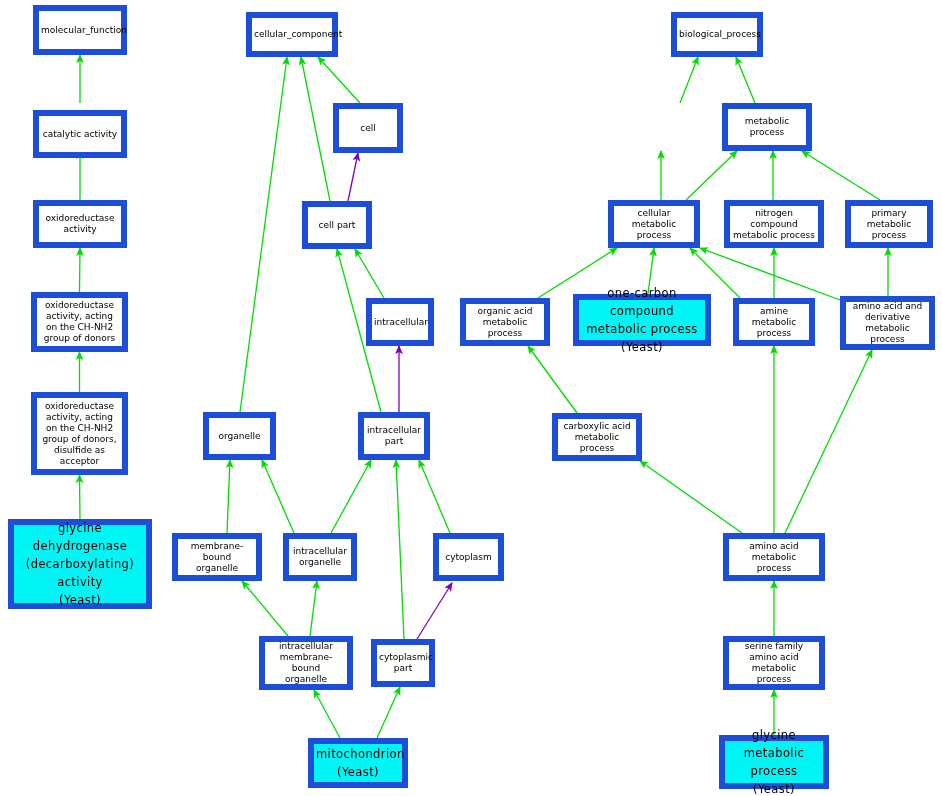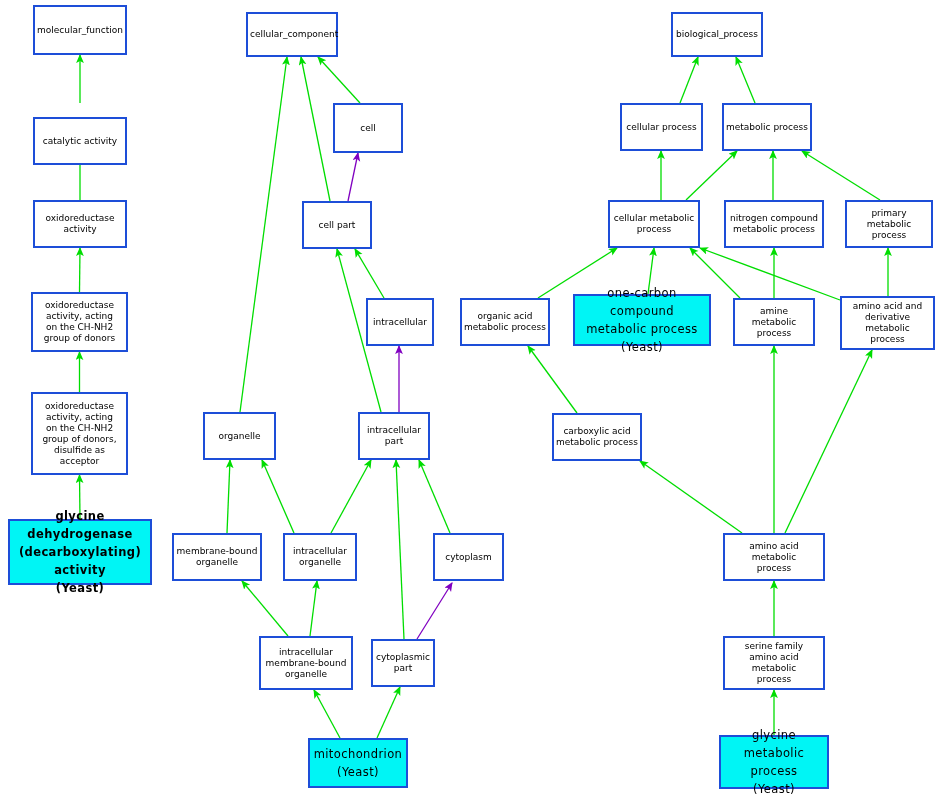--- a/index.html
+++ b/index.html
@@ -20,21 +20,21 @@
     position: absolute;
     left: 0;
     top: 0;
     width: 942px;
     height: 796px;
     pointer-events: none;
   }
   .node {
     position: absolute;
     box-sizing: border-box;
-    border: 2px solid #1d4ed8;
+    border: 6px solid #1d4ed8;
     background: #ffffff;
     display: flex;
     align-items: center;
     justify-content: center;
     text-align: center;
     font-size: 9px;
     line-height: 11px;
     color: #000000;
     z-index: 5;
     padding: 0 2px;
@@ -180,34 +180,34 @@
         <line x1="785" y1="533" x2="872" y2="350" stroke="#00dd00" stroke-width="1.3" marker-end="url(#arrow-is_a)"></line>
       </g>
       <g>
         <line x1="774" y1="636" x2="774" y2="581" stroke="#00dd00" stroke-width="1.3" marker-end="url(#arrow-is_a)"></line>
       </g>
       <g>
         <line x1="774" y1="735" x2="774" y2="690" stroke="#00dd00" stroke-width="1.3" marker-end="url(#arrow-is_a)"></line>
       </g>
     </svg>
 <div class="node" style="left: 33px; top: 5px; width: 94px; height: 50px;"><span class="node-label">molecular_function</span></div>
-    <div class="node" style="left: 33px; top: 117px; width: 94px; height: 48px;"><span class="node-label">catalytic activity</span></div>
+    <div class="node" style="left: 33px; top: 110px; width: 94px; height: 48px;"><span class="node-label">catalytic activity</span></div>
     <div class="node" style="left: 33px; top: 200px; width: 94px; height: 48px;"><span class="node-label">oxidoreductase
 activity</span></div>
     <div class="node" style="left: 31px; top: 292px; width: 97px; height: 60px;"><span class="node-label">oxidoreductase
 activity, acting
 on the CH-NH2
 group of donors</span></div>
     <div class="node" style="left: 31px; top: 392px; width: 97px; height: 83px;"><span class="node-label">oxidoreductase
 activity, acting
 on the CH-NH2
 group of donors,
 disulfide as
 acceptor</span></div>
-    <div class="node highlight" style="left: 8px; top: 519px; width: 144px; height: 66px; font-weight: bold;"><span class="node-label">glycine dehydrogenase
+    <div class="node highlight" style="left: 8px; top: 519px; width: 144px; height: 90px;"><span class="node-label">glycine dehydrogenase
 (decarboxylating)
 activity
 (Yeast)</span></div>
     <div class="node" style="left: 246px; top: 12px; width: 92px; height: 45px;"><span class="node-label">cellular_component</span></div>
     <div class="node" style="left: 333px; top: 103px; width: 70px; height: 50px;"><span class="node-label">cell</span></div>
     <div class="node" style="left: 302px; top: 201px; width: 70px; height: 48px;"><span class="node-label">cell part</span></div>
     <div class="node" style="left: 366px; top: 298px; width: 68px; height: 48px;"><span class="node-label">intracellular</span></div>
     <div class="node" style="left: 203px; top: 412px; width: 73px; height: 48px;"><span class="node-label">organelle</span></div>
     <div class="node" style="left: 358px; top: 412px; width: 72px; height: 48px;"><span class="node-label">intracellular
 part</span></div>
@@ -217,21 +217,20 @@
 organelle</span></div>
     <div class="node" style="left: 433px; top: 533px; width: 71px; height: 48px;"><span class="node-label">cytoplasm</span></div>
     <div class="node" style="left: 259px; top: 636px; width: 94px; height: 54px;"><span class="node-label">intracellular
 membrane-bound
 organelle</span></div>
     <div class="node" style="left: 371px; top: 639px; width: 64px; height: 48px;"><span class="node-label">cytoplasmic
 part</span></div>
     <div class="node highlight" style="left: 308px; top: 738px; width: 100px; height: 50px;"><span class="node-label">mitochondrion
 (Yeast)</span></div>
     <div class="node" style="left: 671px; top: 12px; width: 92px; height: 45px;"><span class="node-label">biological_process</span></div>
-    <div class="node" style="left: 620px; top: 103px; width: 83px; height: 48px;"><span class="node-label">cellular process</span></div>
     <div class="node" style="left: 722px; top: 103px; width: 90px; height: 48px;"><span class="node-label">metabolic process</span></div>
     <div class="node" style="left: 608px; top: 200px; width: 92px; height: 48px;"><span class="node-label">cellular metabolic
 process</span></div>
     <div class="node" style="left: 724px; top: 200px; width: 100px; height: 48px;"><span class="node-label">nitrogen compound
 metabolic process</span></div>
     <div class="node" style="left: 845px; top: 200px; width: 88px; height: 48px;"><span class="node-label">primary metabolic
 process</span></div>
     <div class="node" style="left: 460px; top: 298px; width: 90px; height: 48px; text-align: center;"><span class="node-label">organic acid
 metabolic process</span></div>
     <div class="node highlight" style="left: 573px; top: 294px; width: 138px; height: 52px;"><span class="node-label">one-carbon compound

